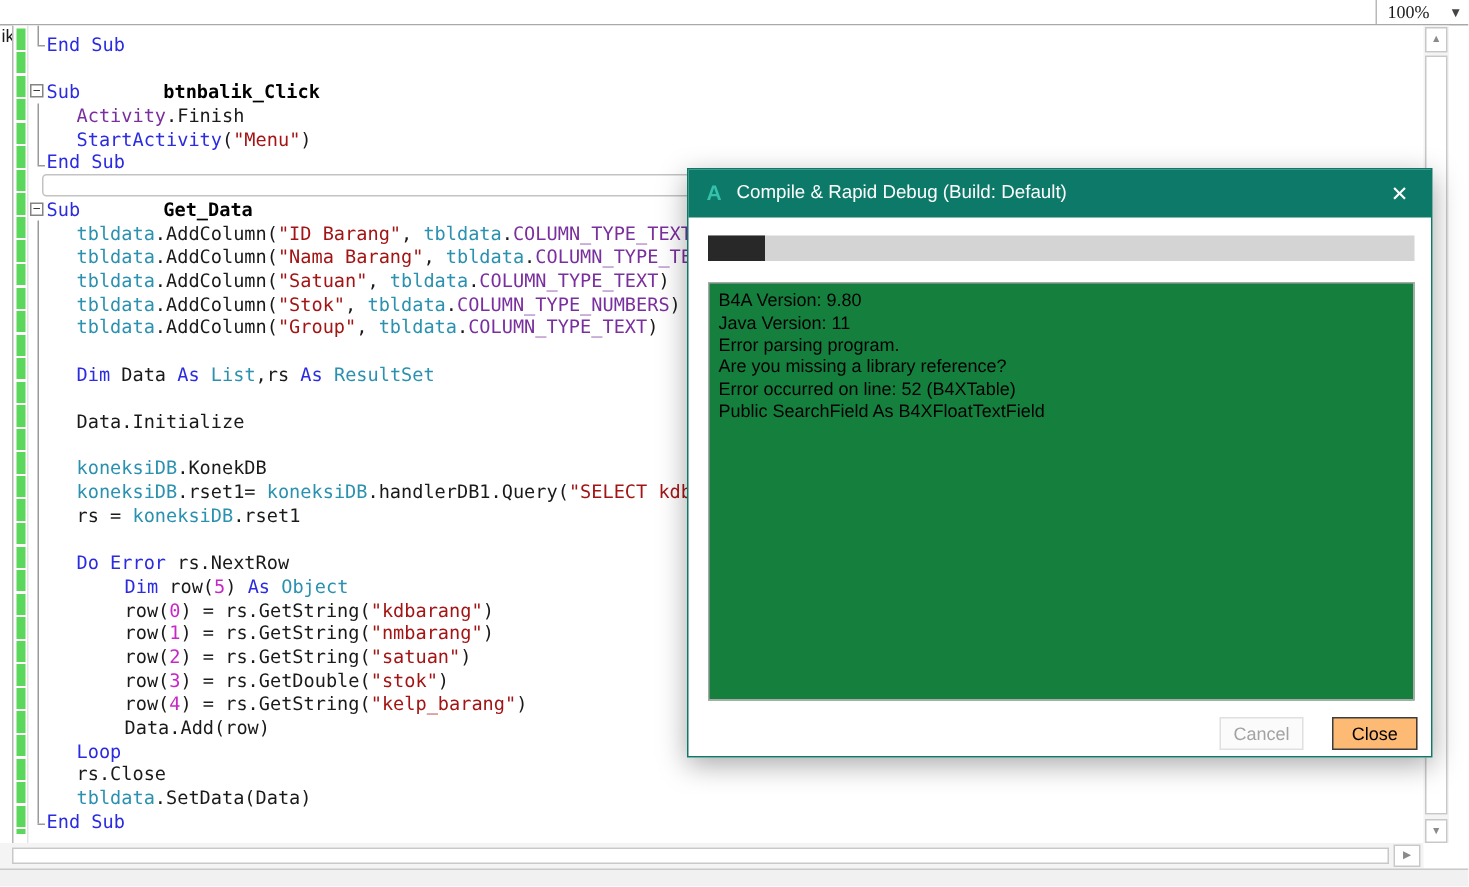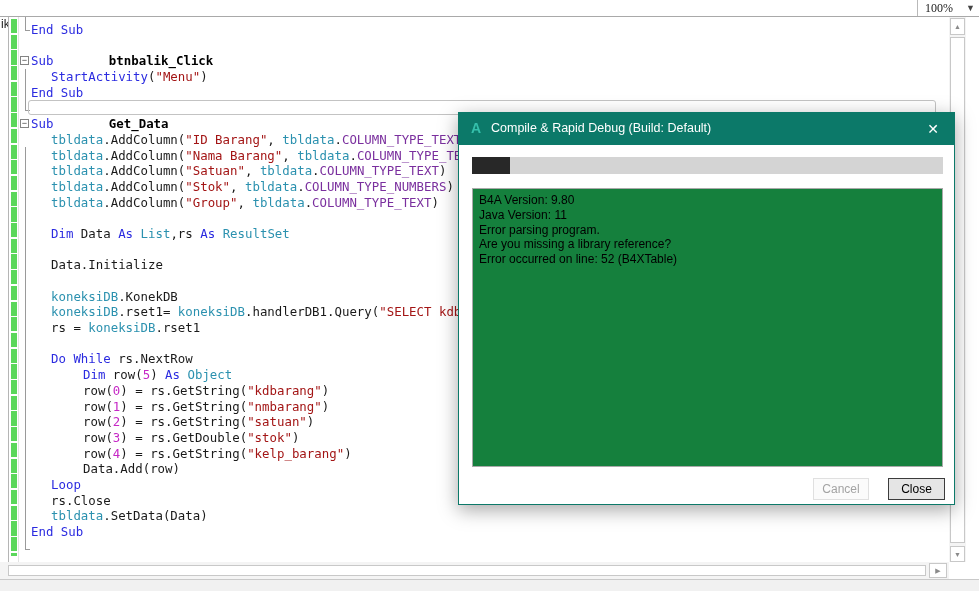--- a/index.html
+++ b/index.html
@@ -71,21 +71,21 @@
   #dlg-progress { position:absolute; left:13px; top:44px; width:471px; height:17px; background:#d4d4d4; }
   #dlg-progress-fill { position:absolute; left:0; top:0; height:100%; background:#282828; }
   #dlg-log { position:absolute; left:13px; top:75px; width:471px; height:279px;
     background:#15803d; border:1px solid #a9a9a9; padding:4px 6px;
     font-size:12px; color:#000; }
   .log-line { height:14.8px; line-height:14.8px; white-space:pre; }
   #btn-cancel { position:absolute; left:354px; top:365px; width:56px; height:22px;
     background:#fbfbfb; border:1px solid #e0e0e0; color:#a3a3a3; font-size:12px;
     text-align:center; line-height:20px; }
   #btn-close { position:absolute; left:429px; top:365px; width:57px; height:22px;
-    background:#e5e5e5; border:1px solid #3c3c3c; color:#000; font-size:12px;
+    background:#fdba74; border:1px solid #3c3c3c; color:#000; font-size:12px;
     text-align:center; line-height:20px; }
 </style>
 </head>
 <body>
 
 <div id="screen">
 
   <div id="toolbar">
     <div id="sub-combo">
       <span class="val">ik_Click</span>
@@ -106,39 +106,40 @@
     <div class="struct" style="left:16px;top:13px;width:5px;height:1px;"></div>
     <div class="struct" style="left:16px;top:52px;width:1px;height:41px;"></div>
     <div class="struct" style="left:16px;top:93px;width:5px;height:1px;"></div>
     <div class="struct" style="left:16px;top:130px;width:1px;height:402px;"></div>
     <div class="struct" style="left:16px;top:532px;width:5px;height:1px;"></div>
 
     <div id="code-lines">
         <div class="cl ind0"><span class="tk-k">End Sub</span></div>
         <div class="cl ind0"></div>
         <div class="cl ind0"><div class="fold-box">−</div><span class="tk-k">Sub </span><span class="tk-n">btnbalik_Click</span></div>
+        <div class="cl ind1"><span class="tk-c">Activity</span><span class="tk-p">.Finish</span></div>
         <div class="cl ind1"><span class="tk-k">StartActivity</span><span class="tk-p">(</span><span class="tk-s">"Menu"</span><span class="tk-p">)</span></div>
         <div class="cl ind0"><span class="tk-k">End Sub</span></div>
         <div class="cl ind0"><div class="current-box"></div></div>
         <div class="cl ind0"><div class="fold-box">−</div><span class="tk-k">Sub </span><span class="tk-n">Get_Data</span></div>
         <div class="cl ind1"><span class="tk-t">tbldata</span><span class="tk-p">.AddColumn(</span><span class="tk-s">"ID Barang"</span><span class="tk-p">, </span><span class="tk-t">tbldata</span><span class="tk-p">.</span><span class="tk-c">COLUMN_TYPE_TEXT</span><span class="tk-p">)</span></div>
         <div class="cl ind1"><span class="tk-t">tbldata</span><span class="tk-p">.AddColumn(</span><span class="tk-s">"Nama Barang"</span><span class="tk-p">, </span><span class="tk-t">tbldata</span><span class="tk-p">.</span><span class="tk-c">COLUMN_TYPE_TEXT</span><span class="tk-p">)</span></div>
         <div class="cl ind1"><span class="tk-t">tbldata</span><span class="tk-p">.AddColumn(</span><span class="tk-s">"Satuan"</span><span class="tk-p">, </span><span class="tk-t">tbldata</span><span class="tk-p">.</span><span class="tk-c">COLUMN_TYPE_TEXT</span><span class="tk-p">)</span></div>
         <div class="cl ind1"><span class="tk-t">tbldata</span><span class="tk-p">.AddColumn(</span><span class="tk-s">"Stok"</span><span class="tk-p">, </span><span class="tk-t">tbldata</span><span class="tk-p">.</span><span class="tk-c">COLUMN_TYPE_NUMBERS</span><span class="tk-p">)</span></div>
         <div class="cl ind1"><span class="tk-t">tbldata</span><span class="tk-p">.AddColumn(</span><span class="tk-s">"Group"</span><span class="tk-p">, </span><span class="tk-t">tbldata</span><span class="tk-p">.</span><span class="tk-c">COLUMN_TYPE_TEXT</span><span class="tk-p">)</span></div>
         <div class="cl ind0"></div>
         <div class="cl ind1"><span class="tk-k">Dim</span><span class="tk-p"> Data </span><span class="tk-k">As</span><span class="tk-p"> </span><span class="tk-t">List</span><span class="tk-p">,rs </span><span class="tk-k">As</span><span class="tk-p"> </span><span class="tk-t">ResultSet</span></div>
         <div class="cl ind0"></div>
         <div class="cl ind1"><span class="tk-p">Data.Initialize</span></div>
         <div class="cl ind0"></div>
         <div class="cl ind1"><span class="tk-t">koneksiDB</span><span class="tk-p">.KonekDB</span></div>
         <div class="cl ind1"><span class="tk-t">koneksiDB</span><span class="tk-p">.rset1= </span><span class="tk-t">koneksiDB</span><span class="tk-p">.handlerDB1.Query(</span><span class="tk-s">"SELECT kdbara</span></div>
         <div class="cl ind1"><span class="tk-p">rs = </span><span class="tk-t">koneksiDB</span><span class="tk-p">.rset1</span></div>
         <div class="cl ind0"></div>
-        <div class="cl ind1"><span class="tk-k">Do While</span><span class="tk-p"> rs.NextRow</span></div>
+        <div class="cl ind1"><span class="tk-k">Do Error</span><span class="tk-p"> rs.NextRow</span></div>
         <div class="cl ind2"><span class="tk-k">Dim</span><span class="tk-p"> row(</span><span class="tk-m">5</span><span class="tk-p">) </span><span class="tk-k">As</span><span class="tk-p"> </span><span class="tk-t">Object</span></div>
         <div class="cl ind2"><span class="tk-p">row(</span><span class="tk-m">0</span><span class="tk-p">) = rs.GetString(</span><span class="tk-s">"kdbarang"</span><span class="tk-p">)</span></div>
         <div class="cl ind2"><span class="tk-p">row(</span><span class="tk-m">1</span><span class="tk-p">) = rs.GetString(</span><span class="tk-s">"nmbarang"</span><span class="tk-p">)</span></div>
         <div class="cl ind2"><span class="tk-p">row(</span><span class="tk-m">2</span><span class="tk-p">) = rs.GetString(</span><span class="tk-s">"satuan"</span><span class="tk-p">)</span></div>
         <div class="cl ind2"><span class="tk-p">row(</span><span class="tk-m">3</span><span class="tk-p">) = rs.GetDouble(</span><span class="tk-s">"stok"</span><span class="tk-p">)</span></div>
         <div class="cl ind2"><span class="tk-p">row(</span><span class="tk-m">4</span><span class="tk-p">) = rs.GetString(</span><span class="tk-s">"kelp_barang"</span><span class="tk-p">)</span></div>
         <div class="cl ind2"><span class="tk-p">Data.Add(row)</span></div>
         <div class="cl ind1"><span class="tk-k">Loop</span></div>
         <div class="cl ind1"><span class="tk-p">rs.Close</span></div>
         <div class="cl ind1"><span class="tk-t">tbldata</span><span class="tk-p">.SetData(Data)</span></div>
@@ -167,18 +168,19 @@
     </div>
     <div id="dlg-progress">
       <div id="dlg-progress-fill" style="width: 8%;"></div>
     </div>
     <div id="dlg-log">
         <div class="log-line">B4A Version: 9.80</div>
         <div class="log-line">Java Version: 11</div>
         <div class="log-line">Error parsing program.</div>
         <div class="log-line">Are you missing a library reference?</div>
         <div class="log-line">Error occurred on line: 52 (B4XTable)</div>
+        <div class="log-line">Public SearchField As B4XFloatTextField</div>
       </div>
     <div id="btn-cancel">Cancel</div>
     <div id="btn-close">Close</div>
   </div>
 
 </div>
 
 </body></html>

